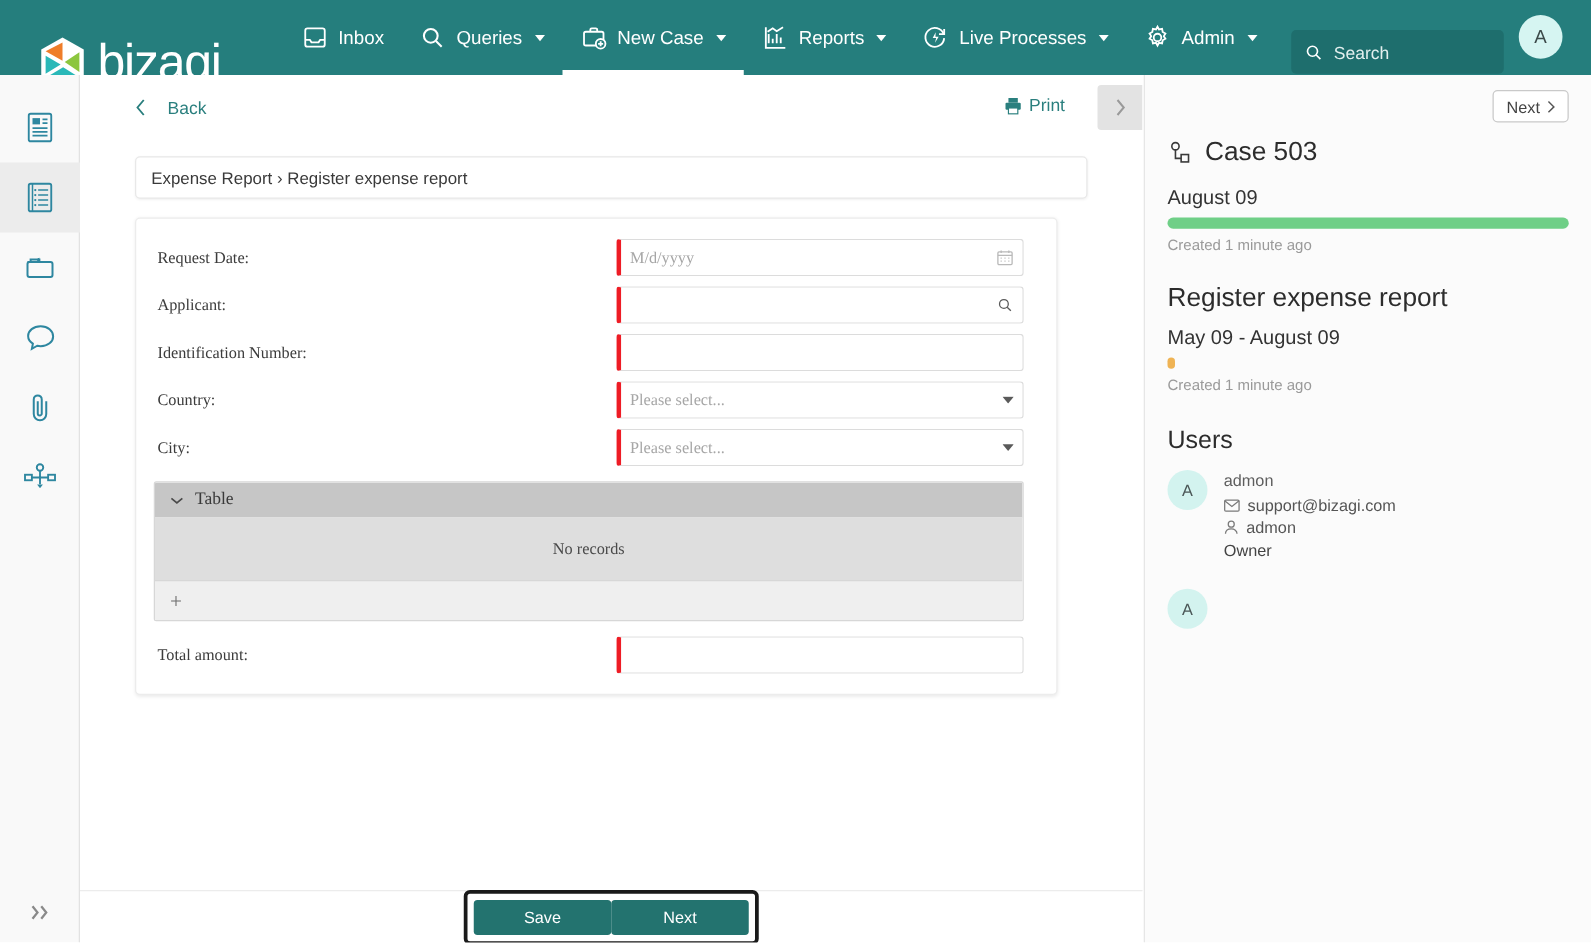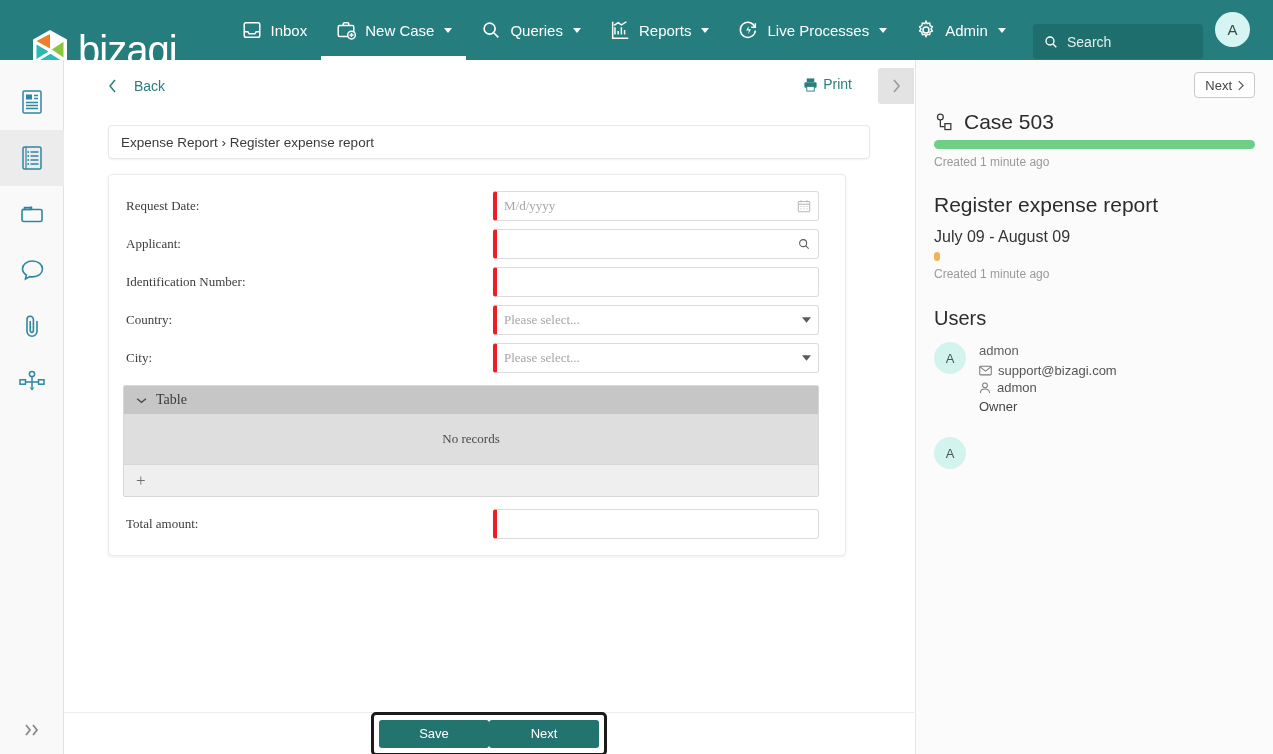--- a/index.html
+++ b/index.html
@@ -205,37 +205,37 @@
 
     <div class="nav">
       <div class="nav-item">
         <svg class="nav-icon" viewBox="0 0 24 24" fill="none" stroke="#ffffff" stroke-width="1.6">
           <rect x="3.5" y="4" width="17" height="16" rx="2"></rect>
           <path d="M3.5 14h4l1.4 2.2h6.2L16.5 14h4"></path>
         </svg>
         <span>Inbox</span>
       </div>
 
+      <div class="nav-item">
+        <svg class="nav-icon" viewBox="0 0 24 24" fill="none" stroke="#ffffff" stroke-width="1.8">
+          <circle cx="10.5" cy="10.5" r="6"></circle>
+            <path d="M15 15l5 5"></path>
+        </svg>
+        <span>Queries</span>
+        <i class="caret"></i>
+      </div>
+
       <div class="nav-item active">
         <svg class="nav-icon" viewBox="0 0 24 24" fill="none" stroke="#ffffff" stroke-width="1.6">
           <rect x="3.5" y="7" width="17" height="12" rx="1.6"></rect>
           <path d="M9 7V5.2a1.2 1.2 0 0 1 1.2-1.2h3.6A1.2 1.2 0 0 1 15 5.2V7"></path>
           <circle cx="18" cy="17.5" r="4.2" fill="#257e7d"></circle>
           <path d="M18 15.3v4.4M15.8 17.5h4.4"></path>
         </svg>
         <span>New Case</span>
-        <i class="caret"></i>
-      </div>
-
-      <div class="nav-item">
-        <svg class="nav-icon" viewBox="0 0 24 24" fill="none" stroke="#ffffff" stroke-width="1.8">
-          <circle cx="10.5" cy="10.5" r="6"></circle>
-            <path d="M15 15l5 5"></path>
-        </svg>
-        <span>Queries</span>
         <i class="caret"></i>
       </div>
 
       <div class="nav-item">
         <svg class="nav-icon" viewBox="0 0 24 24" fill="none" stroke="#ffffff" stroke-width="1.6">
           <path d="M4 3v18h17"></path>
             <path d="M6.5 17V9M10 17v-4M13.5 17v-8M17 17v-5"></path>
           <path d="M5.5 7l4.5-3 3.5 2.5L19 3"></path>
         </svg>
         <span>Reports</span>
@@ -456,25 +456,26 @@
 
     <div class="case-title">
       <svg width="20" height="20" viewBox="0 0 22 22" fill="none" stroke="#3a3a3a" stroke-width="1.4">
         <circle cx="7" cy="5.5" r="3.2"></circle>
         <path d="M7 8.8v7.4h5"></path>
         <rect x="12" y="12.8" width="6.5" height="6.5"></rect>
       </svg>
       <span>Case 503</span>
     </div>
 
+    <div class="sec-date">August 09</div>
     <div class="bar-track bar-green"></div>
     <div class="sub-note">Created 1 minute ago</div>
 
     <div class="sec-head">Register expense report</div>
-    <div class="sec-date" style="margin-top:11px">July 09 - August 09</div>
+    <div class="sec-date" style="margin-top:11px">May 09 - August 09</div>
     <div class="bar-track bar-orange"></div>
     <div class="sub-note">Created 1 minute ago</div>
 
     <div class="users-head">Users</div>
 
     <div class="user-row">
       <div class="uavatar">
         <span>A</span>
       </div>
       <div class="uinfo">

